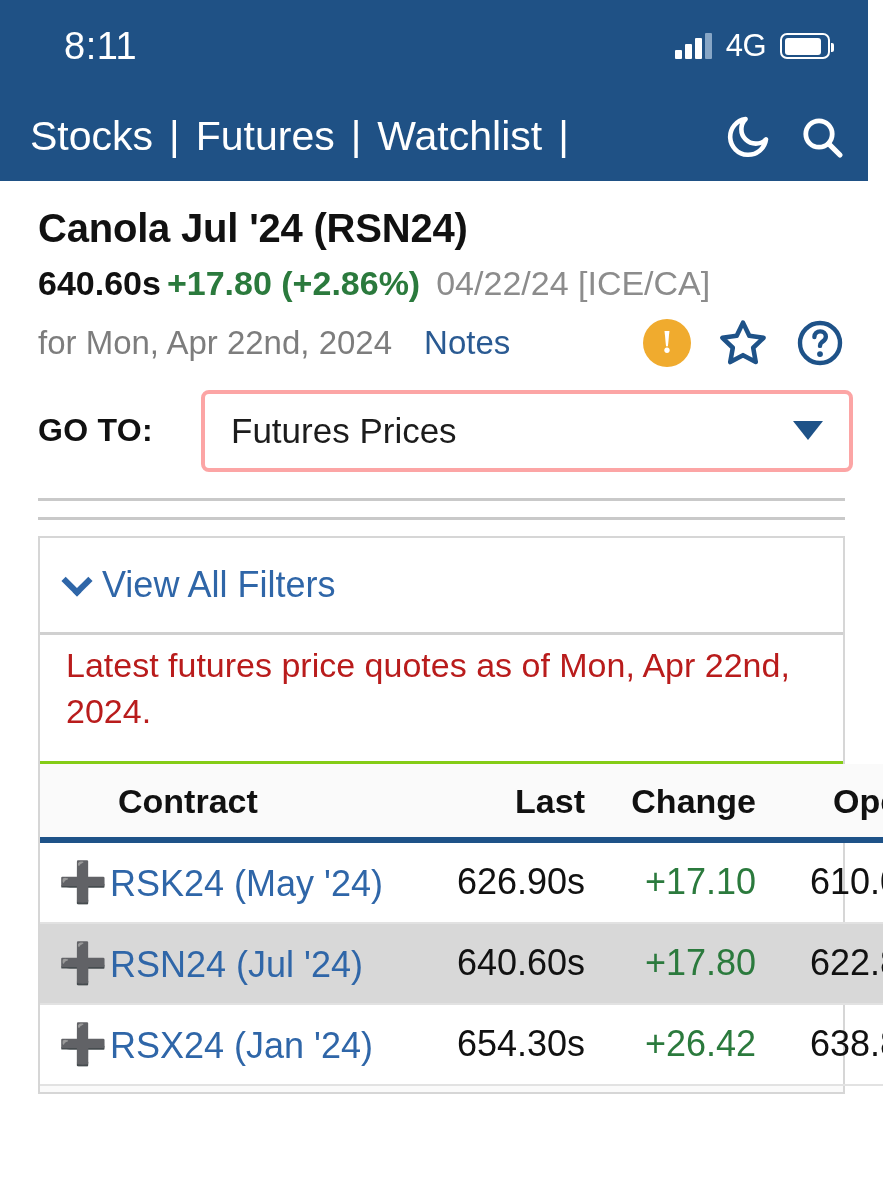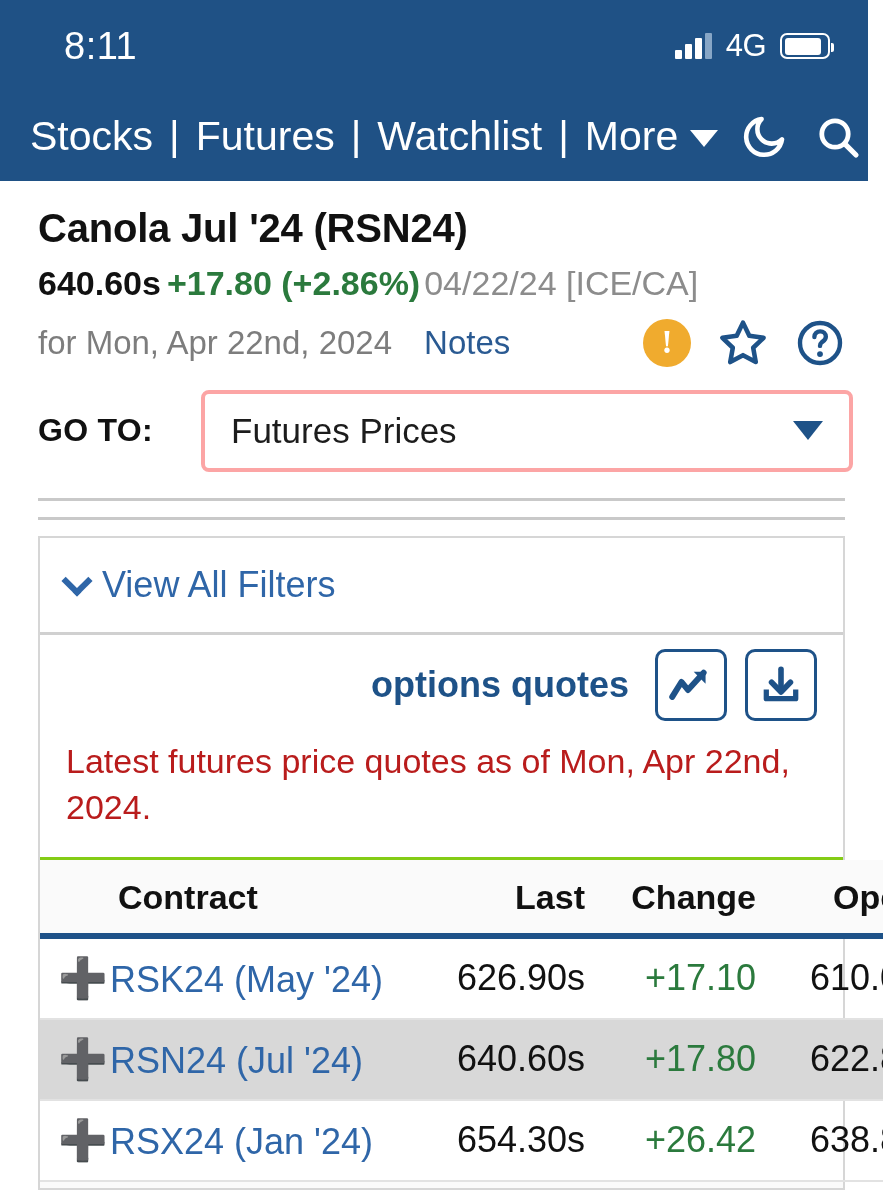--- a/index.html
+++ b/index.html
@@ -148,21 +148,21 @@
     line-height: 1.15;
   }
   .quote-line2 {
     margin-top: 12px;
     font-size: 34px;
     line-height: 1.2;
     white-space: nowrap;
   }
   .q-last { font-weight: 700; color: #111111; }
   .q-chg  { font-weight: 700; color: #2b7a3d; margin-left: 6px; }
-  .q-date { color: #8c8c8c; font-weight: 400; margin-left: 4px; }
+  .q-date { color: #8c8c8c; font-weight: 400; margin-left: 16px; }
 
   .quote-line3 {
     margin-top: 14px;
     display: flex;
     align-items: center;
     font-size: 33px;
     color: #7d7d7d;
     height: 50px;
   }
   .q-for { white-space: nowrap; }
@@ -379,24 +379,20 @@
   </div>
 
   <div class="navrow">
     <div class="navlinks">
       <a href="#">Stocks</a>
       <span class="nav-sep">|</span>
       <a href="#">Futures</a>
       <span class="nav-sep">|</span>
       <a href="#">Watchlist</a>
       <span class="nav-sep">|</span>
-      <span class="nav-more">
-        <a href="#">More</a>
-        <span class="caret-down"></span>
-      </span>
     </div>
     <div class="nav-icons">
       <span>
         <svg width="48" height="48" viewBox="0 0 24 24">
           <path d="M21 13.2A9 9 0 1 1 10.8 3a7.2 7.2 0 0 0 10.2 10.2z" fill="none" stroke="#ffffff" stroke-width="2.3" stroke-linecap="round" stroke-linejoin="round"></path>
         </svg>
       </span>
       <span>
         <svg width="48" height="48" viewBox="0 0 24 24">
           <circle cx="10.5" cy="10.5" r="6.6" fill="none" stroke="#ffffff" stroke-width="2.4"></circle>
@@ -450,40 +446,20 @@
 
 <div class="panel">
 
   <div class="filters-bar">
     <a href="#" class="filters-link">
       <span class="chev"></span>
       <span>View All Filters</span>
     </a>
   </div>
 
-  <div class="quotes-bar">
-    <div class="quotes-title">options quotes</div>
-    <div class="icon-btn">
-      <span>
-        <svg width="46" height="46" viewBox="0 0 24 24">
-          <path d="M2.2 18.2L7 10.4l3.4 4.2L18.6 5.6" fill="none" stroke="#1e5288" stroke-width="3.1" stroke-linecap="round" stroke-linejoin="round"></path>
-          <path d="M13.4 5.1h6.2v6.2z" fill="#1e5288"></path>
-        </svg>
-      </span>
-    </div>
-    <div class="icon-btn">
-      <span>
-        <svg width="42" height="42" viewBox="0 0 24 24">
-          <line x1="12" y1="3" x2="12" y2="13.6" stroke="#1e5288" stroke-width="3.2" stroke-linecap="round"></line>
-          <path d="M6.6 10.4L12 16l5.4-5.6" fill="none" stroke="#1e5288" stroke-width="3.2" stroke-linecap="round" stroke-linejoin="round"></path>
-          <path d="M3.6 14.6v5.2h16.8v-5.2" fill="none" stroke="#1e5288" stroke-width="3" stroke-linejoin="round"></path>
-        </svg>
-      </span>
-    </div>
-  </div>
 
   <div class="panel-desc">Latest futures price quotes as of Mon, Apr 22nd, 2024.</div>
 
   <table class="qtable">
     <thead>
       <tr>
         <th class="th-contract">Contract</th>
         <th class="th-last">Last</th>
         <th class="th-change">Change</th>
         <th class="th-open">Open</th>

